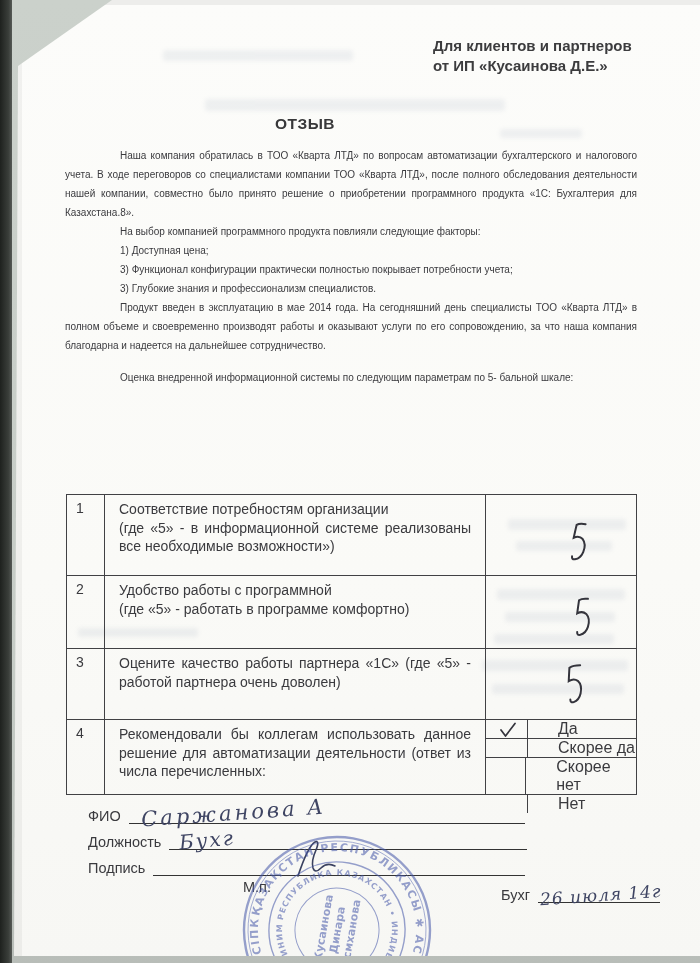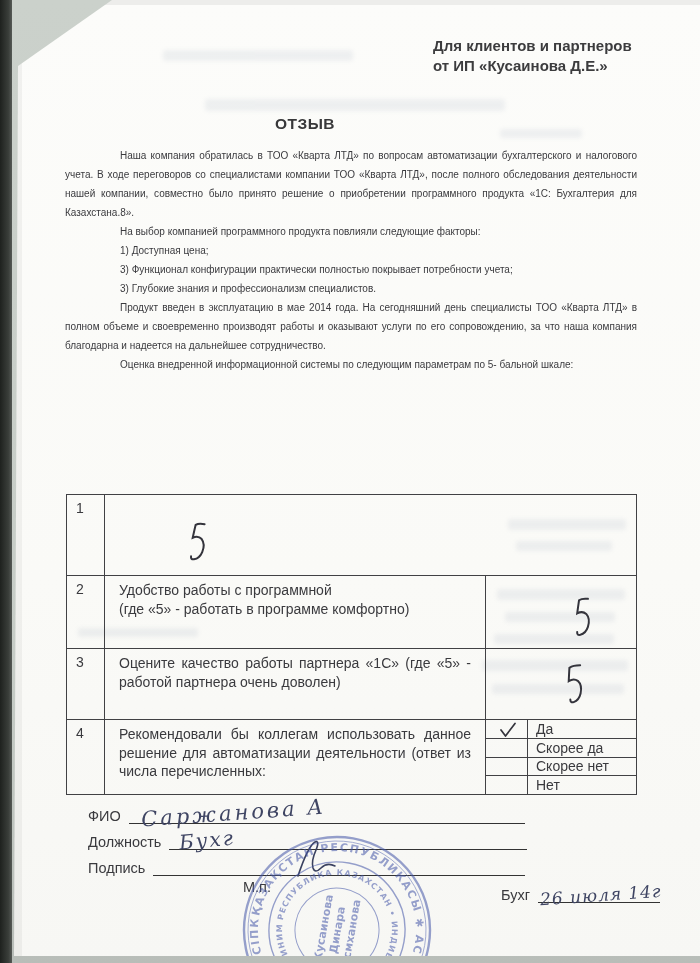--- a/index.html
+++ b/index.html
@@ -28,39 +28,39 @@
   }
   .doc-title{
     position:absolute; left:65px; top:115px; width:480px;
     text-align:center; font-size:15.5px; font-weight:bold; letter-spacing:.5px; color:#38383a;
   }
   .body-text{
     position:absolute; left:65px; top:146px; width:572px;
     font-size:10px; line-height:19px; color:#3a3a3e;
   }
   .body-text p{margin:0; text-indent:55px; text-align:justify;}
-  .body-text p.gap-before{margin-top:0;}
+  .body-text p.gap-before{margin-top:13px;}
 
   .rating-table{position:absolute; left:66px; top:494px; width:571px; color:#3a3a3e;}
   .t-row{display:flex; border:1.2px solid #414144; border-top:none;}
   .t-row:first-child{border-top:1.2px solid #414144;}
   .t-num{width:38px; border-right:1.2px solid #414144; padding:5px 0 0 9px; font-size:14px; box-sizing:border-box;}
   .t-desc{flex:1; border-right:1.2px solid #414144; padding:5px 14px 0 14px; font-size:14px; line-height:18.5px; text-align:justify; box-sizing:border-box;}
   .t-score{width:150px; position:relative; box-sizing:border-box;}
   .r1{height:80px;} .r2{height:72px;} .r3{height:70px;} .r4{height:74px;}
   .hand-five{position:absolute; color:#34343c;}
   .r1 .hand-five{left:82px; top:26px; transform:rotate(2deg);}
   .r2 .hand-five{left:86px; top:20px; transform:rotate(-3deg);}
   .r3 .hand-five{left:78px; top:14px; transform:rotate(-8deg);}
 
   .opt-col{width:150px; display:flex; flex-direction:column; box-sizing:border-box;}
   .opt-row{display:flex; flex:1; border-bottom:1px solid #414144; align-items:center;}
   .opt-row:last-child{border-bottom:none;}
   .opt-check{width:42px; border-right:1px solid #414144; height:100%; position:relative; box-sizing:border-box;}
-  .opt-label{padding-left:8px; font-size:14px;}
+  .opt-label{padding-left:8px; font-size:16px;margin-left:22px;}
   .checkmark-svg{position:absolute; left:12px; top:2px;}
 
   .footer-field{position:absolute; font-size:14.5px; color:#3a3a3e;}
   .field-line{display:inline-block; border-bottom:1.1px solid #333; position:relative; vertical-align:bottom;}
   .hand{font-family:"DejaVu Serif", serif; font-style:italic; color:#3f4563;}
   .hand-name{position:absolute; left:12px; bottom:-2px; font-size:21px; letter-spacing:3px; transform:rotate(-4deg); white-space:nowrap;}
   .hand-pos{position:absolute; left:10px; bottom:-3px; font-size:20px; letter-spacing:2px; transform:rotate(-5deg); white-space:nowrap;}
   .hand-date{position:absolute; left:2px; bottom:-3px; font-size:17px; letter-spacing:1px; transform:rotate(-4deg); white-space:nowrap;}
   .mp-label{position:absolute; left:243px; top:879px; font-size:14.5px; color:#3a3a3e;}
   .sig-svg{position:absolute; left:288px; top:838px;}
@@ -102,20 +102,24 @@
       <p>1) Доступная цена;</p>
       <p>3) Функционал конфигурации практически полностью покрывает потребности учета;</p>
       <p>3) Глубокие знания и профессионализм специалистов.</p>
       <p>Продукт введен в эксплуатацию в мае 2014 года. На сегодняшний день специалисты ТОО «Кварта ЛТД» в полном объеме и своевременно производят работы и оказывают услуги по его сопровождению, за что наша компания благодарна и надеется на дальнейшее сотрудничество.</p>
       <p class="gap-before">Оценка внедренной информационной системы по следующим параметрам по 5- бальной шкале:</p>
     </div>
 
     <div class="rating-table">
       <div class="t-row r1">
         <div class="t-num">1</div>
+        <div class="t-desc">
+          <div>Соответствие потребностям организации</div>
+          <div>(где «5» - в информационной системе реализованы все необходимые возможности»)</div>
+        </div>
         <div class="t-score">
           <svg class="hand-five" width="26" height="46" viewBox="0 0 26 46" aria-label="5">
             <path d="M 17 3 Q 11 2 8 4 Q 7 9 5.5 17 Q 11 14.5 14.5 18 Q 18.5 23 15.5 31 Q 13 37.5 7.5 38.5 Q 4 39 4.5 35.5" fill="none" stroke="#34343c" stroke-width="2" stroke-linecap="round"></path>
           </svg>
         </div>
       </div>
       <div class="t-row r2">
         <div class="t-num">2</div>
         <div class="t-desc">
           <div>Удобство работы с программной</div>

